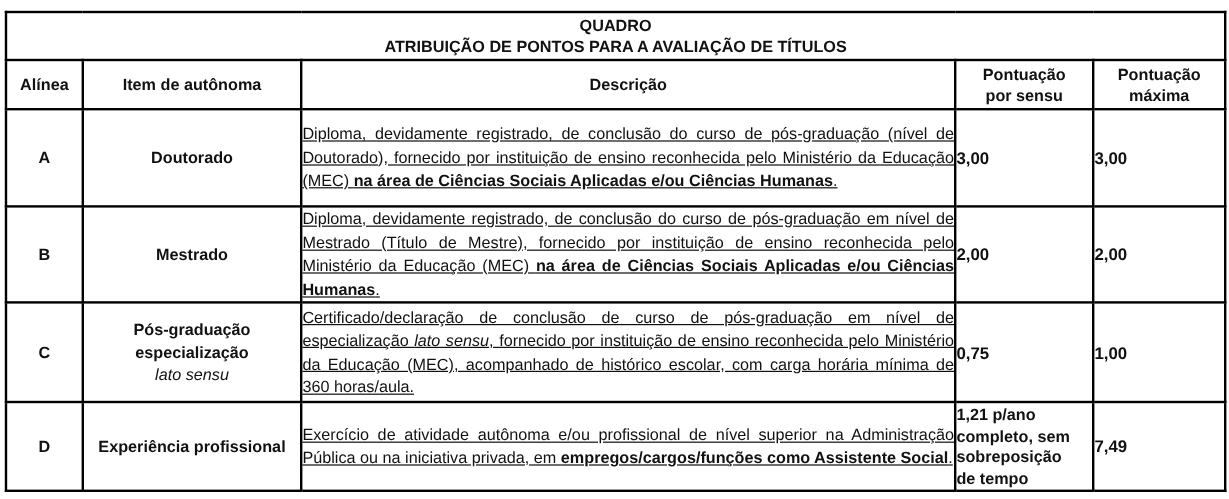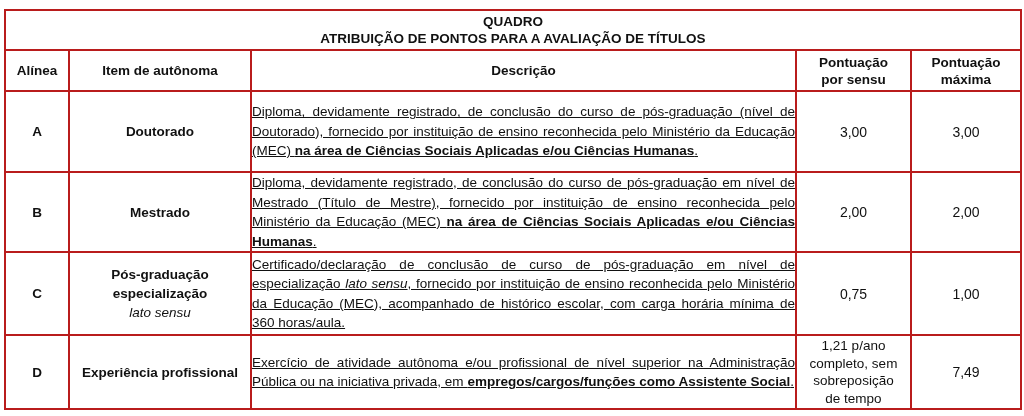--- a/index.html
+++ b/index.html
@@ -1,26 +1,26 @@
 <!DOCTYPE html>
 <html><head>
   <meta charset="utf-8">
   <style>
     html, body { margin: 0; padding: 0; background: #ffffff; }
     body { width: 1024px; height: 416px; overflow: hidden; position: relative;
            font-family: "Liberation Sans", "DejaVu Sans", sans-serif; color: #111; }
     table.quadro { position: absolute; left: 4px; top: 9px; width: 1016px;
                    border-collapse: collapse; table-layout: fixed; }
-    table.quadro td, table.quadro th { border: 2px solid #b91c1c; padding: 0; }
+    table.quadro td, table.quadro th { border: 2px solid #000000; padding: 0; }
     .title-cell { height: 38px; text-align: center; font-weight: bold; font-size: 13.5px; line-height: 17px; vertical-align: middle; }
     th { font-weight: bold; font-size: 13.5px; line-height: 17px; text-align: center; vertical-align: middle; height: 39px; }
     td.alinea { text-align: center; font-weight: bold; font-size: 13.5px; }
     td.item { text-align: center; font-weight: bold; font-size: 13.5px; line-height: 19px; }
     td.desc { font-size: 13.5px; line-height: 19.5px; text-align: justify; padding: 2px 8px 2px 8px; vertical-align: middle; text-decoration: underline; }
-    td.num { text-align: center; font-size: 14px; vertical-align: middle; line-height: 18px; }
+    td.num { font-size: 14px; vertical-align: middle; line-height: 18px; font-weight: bold; }
     td.alinea, td.item { vertical-align: middle; }
     .b { font-weight: bold; }
     .i { font-style: italic; font-weight: normal; }
     tr.row-a { height: 81px; }
     tr.row-b { height: 80px; }
     tr.row-c { height: 83px; }
     tr.row-d { height: 74px; }
     td.small { font-size: 13.5px; line-height: 17.5px; }
   </style>
 </head>

